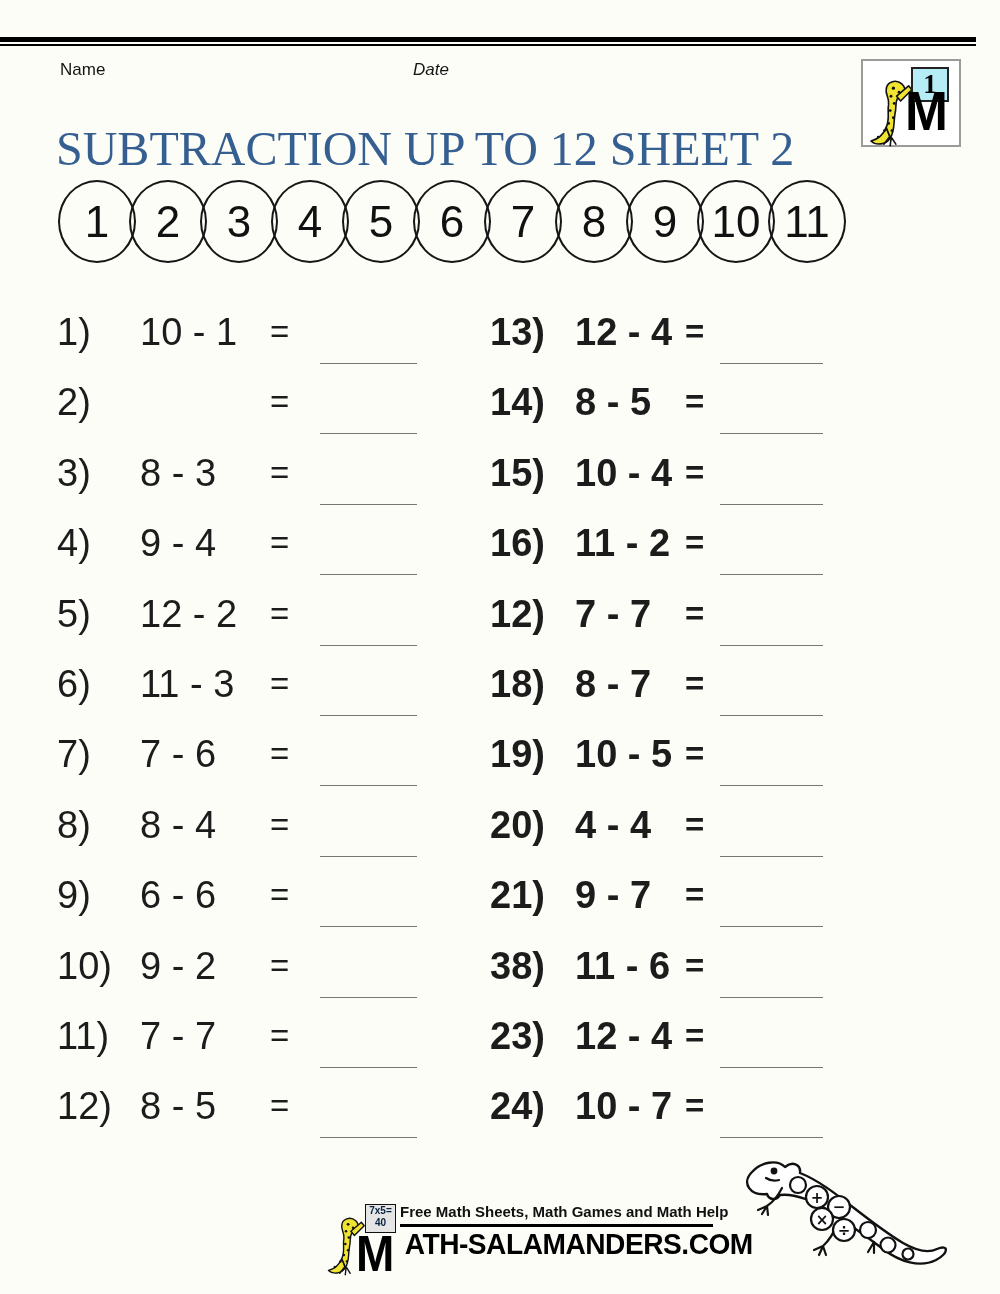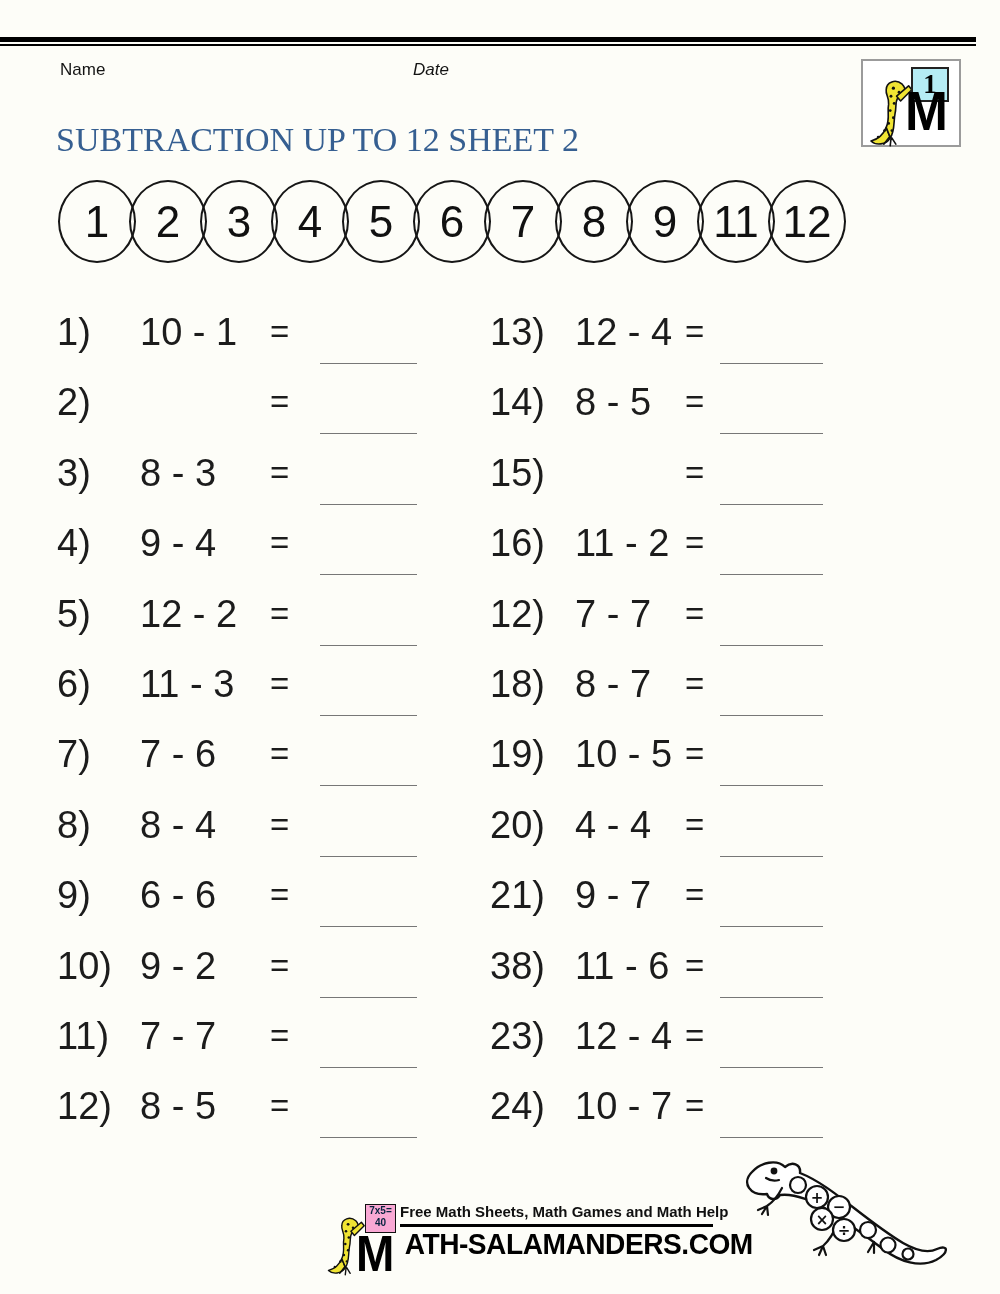--- a/index.html
+++ b/index.html
@@ -29,48 +29,48 @@
   .badge .board{position:absolute;left:48px;top:6px;width:38px;height:35px;
     background:#b5ecf5;border:2px solid #222;box-sizing:border-box;
     font-family:"Liberation Serif", serif;font-weight:bold;font-size:27px;
     text-align:center;line-height:31px;color:#000;}
   .badge .big-m{position:absolute;left:42px;top:22px;font-size:56px;line-height:1;
     font-weight:bold;color:#000;letter-spacing:-3px;transform:scaleX(.92);transform-origin:left top;}
   .badge svg{position:absolute;left:4px;top:6px;}
 
   
   .page-title{position:absolute;left:56px;top:121px;
-    font-family:"Liberation Serif", serif;font-size:34px;color:#365f91;
+    font-family:"Liberation Serif", serif;font-size:48px;color:#365f91;
     letter-spacing:0px;white-space:nowrap;}
 
   
   .numline{position:absolute;left:58px;top:180px;display:flex;}
   .oval{flex:none;width:78px;height:83px;border:2px solid #161616;border-radius:50%;
     margin-right:-7px;box-sizing:border-box;background:transparent;
     display:flex;align-items:center;justify-content:center;
     font-size:44px;color:#111;}
 
   
   .pcol{position:absolute;top:297px;width:420px;}
   .pcol.left{left:57px;}
-  .pcol.right{left:490px;}
+  .pcol.right{left:490px;font-weight:bold;}
   .prow{position:relative;height:70.4px;line-height:70.4px;font-size:38px;color:#1c1c1c;}
   .plabel{position:absolute;left:0;}
   .pexpr{position:absolute;left:68px;white-space:nowrap;margin-left:15px;}
   .pcol.right .pexpr{left:70px;}
   .peq{position:absolute;left:213px;font-size:33px;}
   .pcol.right .peq{left:195px;}
   .ansline{position:absolute;left:263px;top:66px;width:97px;height:0;
     border-bottom:1.5px solid #777;}
   .pcol.right .ansline{left:230px;width:103px;}
 
   
   .flogo{position:absolute;left:325px;top:1196px;width:120px;height:88px;}
   .flogo .board{position:absolute;left:40px;top:8px;width:31px;height:29px;
-    background:#f9a8d4;border:1.5px solid #111;box-sizing:border-box;
+    background:#e5e5e5;border:1.5px solid #111;box-sizing:border-box;
     font-size:10px;font-weight:bold;line-height:12px;text-align:center;color:#06233f;}
   .flogo .big-m{position:absolute;left:31px;top:33px;font-size:50px;line-height:1;
     font-weight:bold;color:#000;letter-spacing:-3px;transform:scaleX(.92);transform-origin:left top;}
   .flogo svg{position:absolute;left:0px;top:10px;}
 
   .ftext{position:absolute;left:400px;top:1203px;width:313px;text-align:center;}
   .tagline{font-size:15px;font-weight:bold;color:#101010;white-space:nowrap;}
   .frule{height:3px;background:#000;margin-top:4px;}
   .site{margin-top:1px;font-size:29px;font-weight:bold;color:#000;
     letter-spacing:-.5px;white-space:nowrap;transform:scaleX(.97);transform-origin:center;}
@@ -129,22 +129,22 @@
   <div class="numline">
     <div class="oval">1</div>
     <div class="oval">2</div>
     <div class="oval">3</div>
     <div class="oval">4</div>
     <div class="oval">5</div>
     <div class="oval">6</div>
     <div class="oval">7</div>
     <div class="oval">8</div>
     <div class="oval">9</div>
+    <div class="oval">10</div>
     <div class="oval">11</div>
-    <div class="oval">12</div>
   </div>
 
   <div class="pcol left">
     <div class="prow">
         <span class="plabel">1)</span>
         <span class="pexpr">10 - 1</span>
         <span class="peq">=</span>
         <div class="ansline"></div>
       </div>
     <div class="prow">
@@ -222,20 +222,21 @@
         <div class="ansline"></div>
       </div>
     <div class="prow">
         <span class="plabel">14)</span>
         <span class="pexpr">8 - 5</span>
         <span class="peq">=</span>
         <div class="ansline"></div>
       </div>
     <div class="prow">
         <span class="plabel">15)</span>
+        <span class="pexpr">10 - 4</span>
         <span class="peq">=</span>
         <div class="ansline"></div>
       </div>
     <div class="prow">
         <span class="plabel">16)</span>
         <span class="pexpr">11 - 2</span>
         <span class="peq">=</span>
         <div class="ansline"></div>
       </div>
     <div class="prow">

